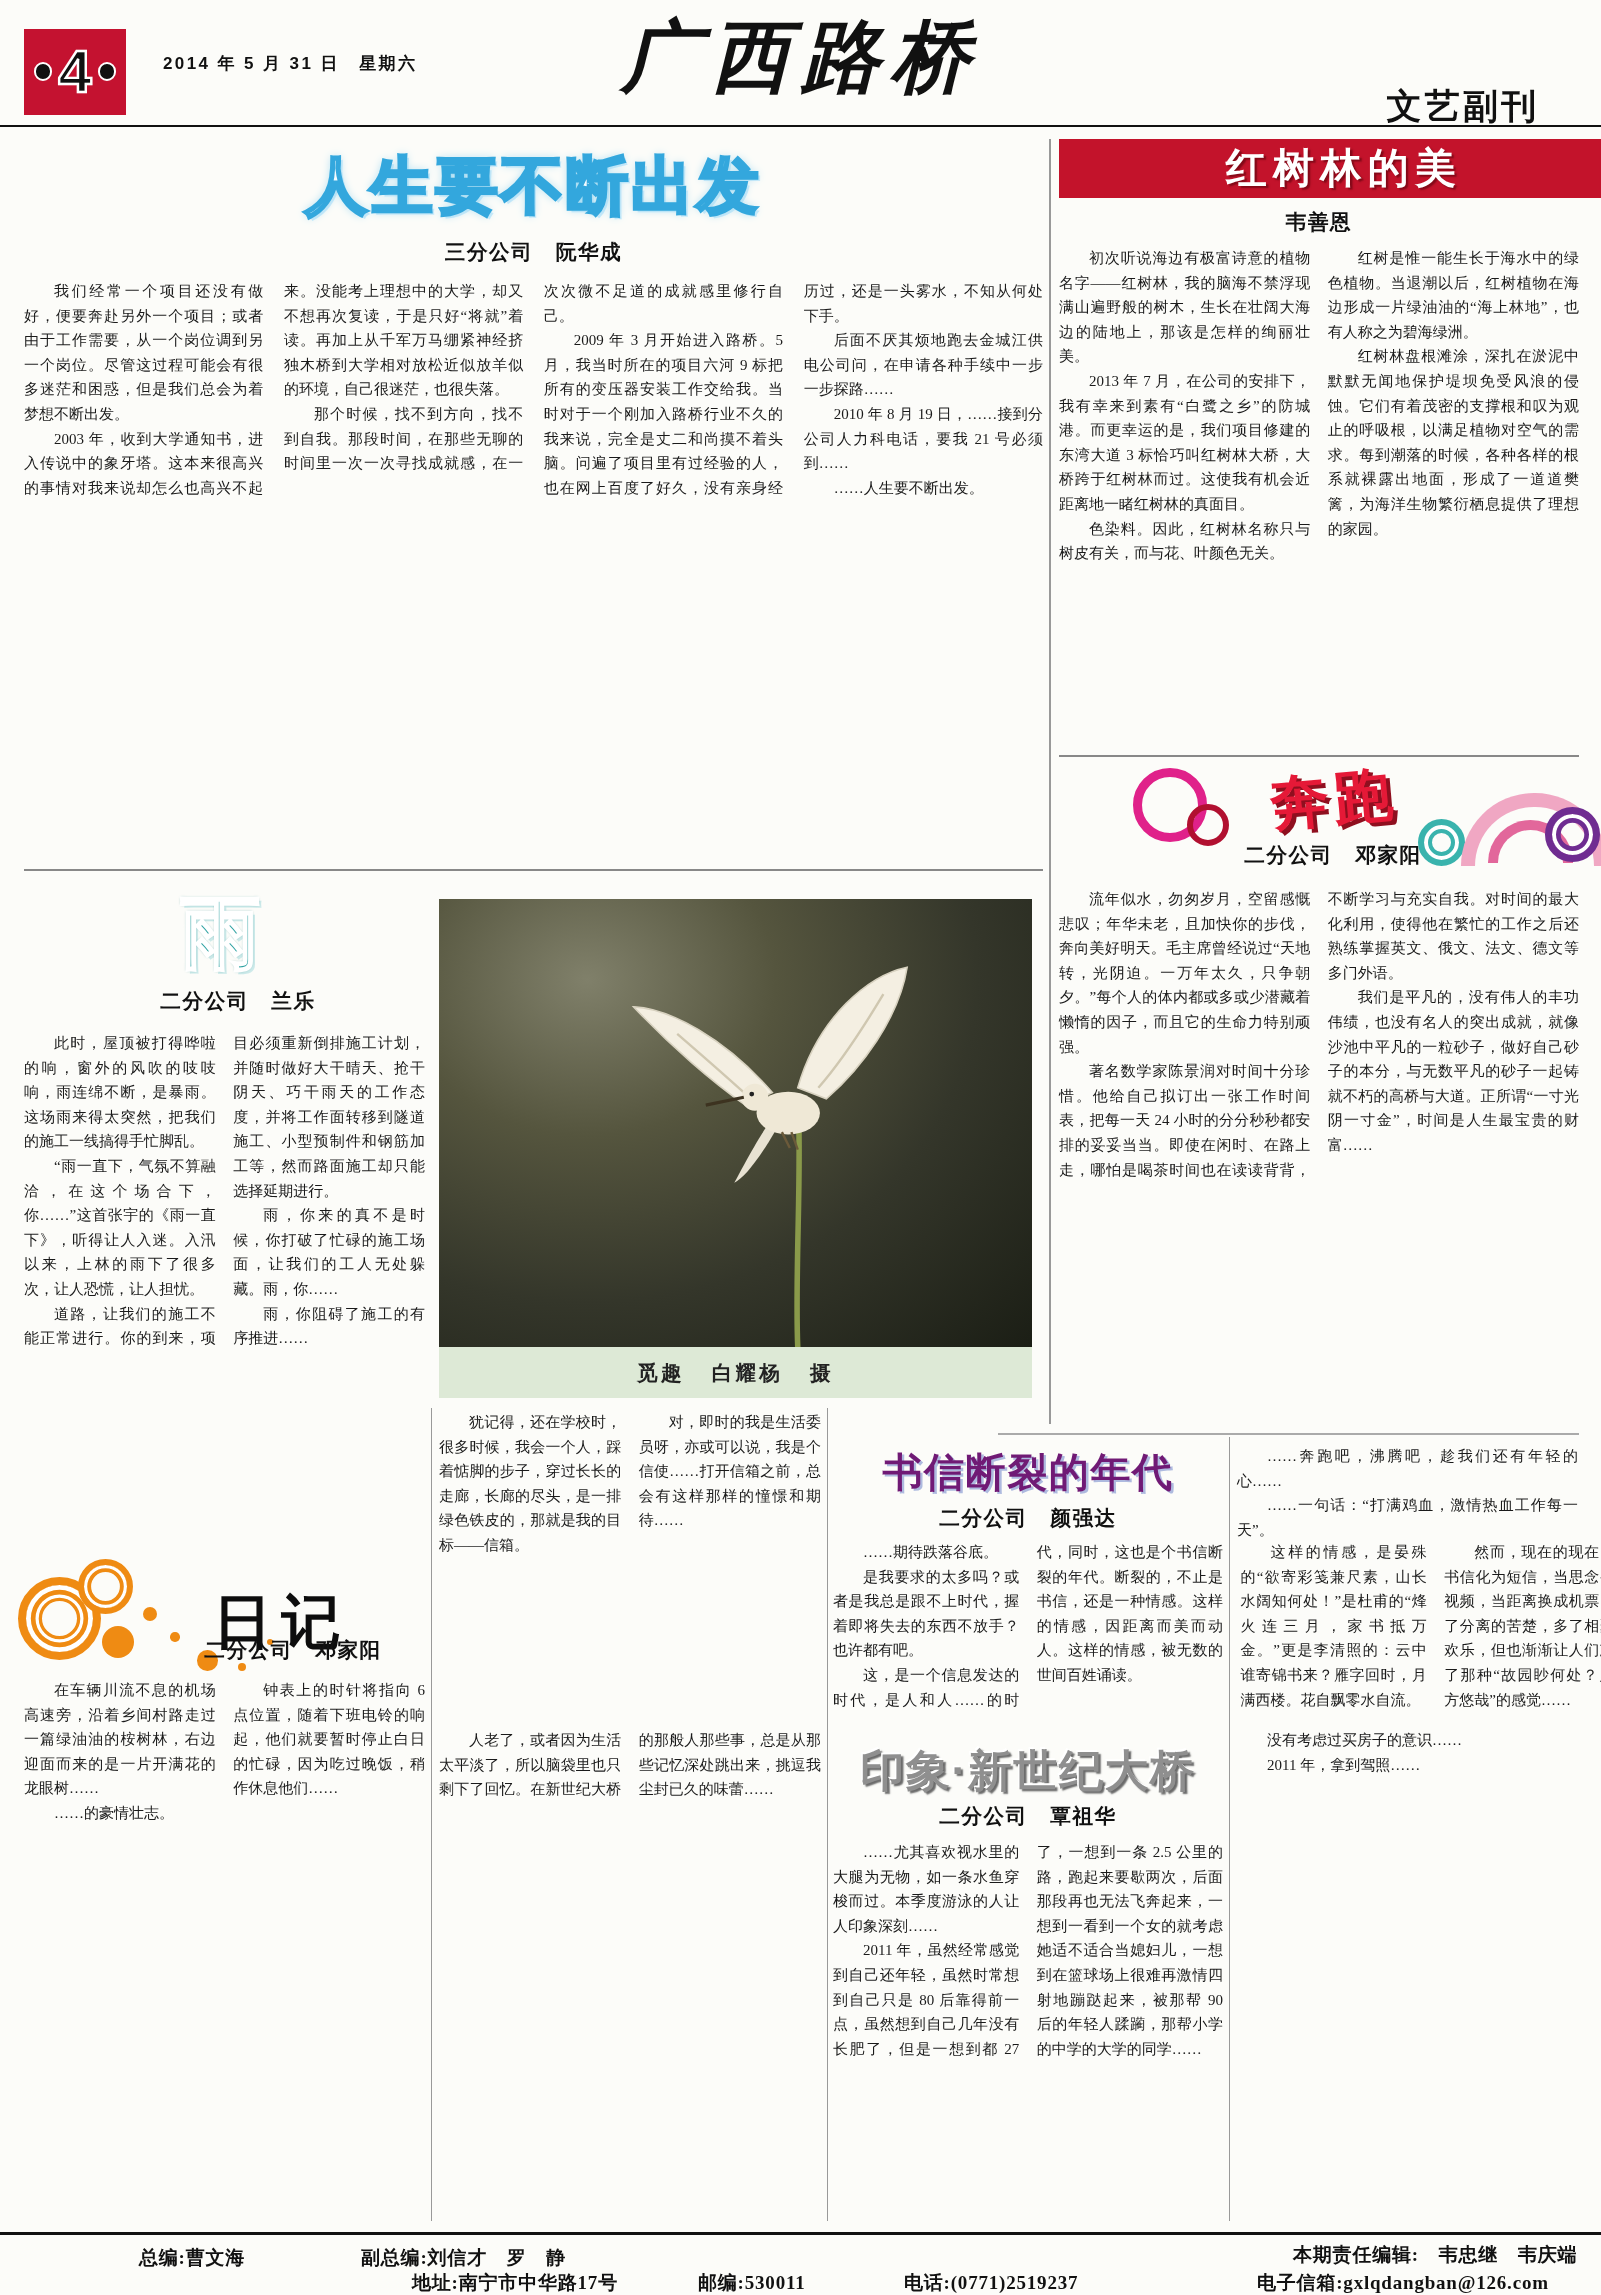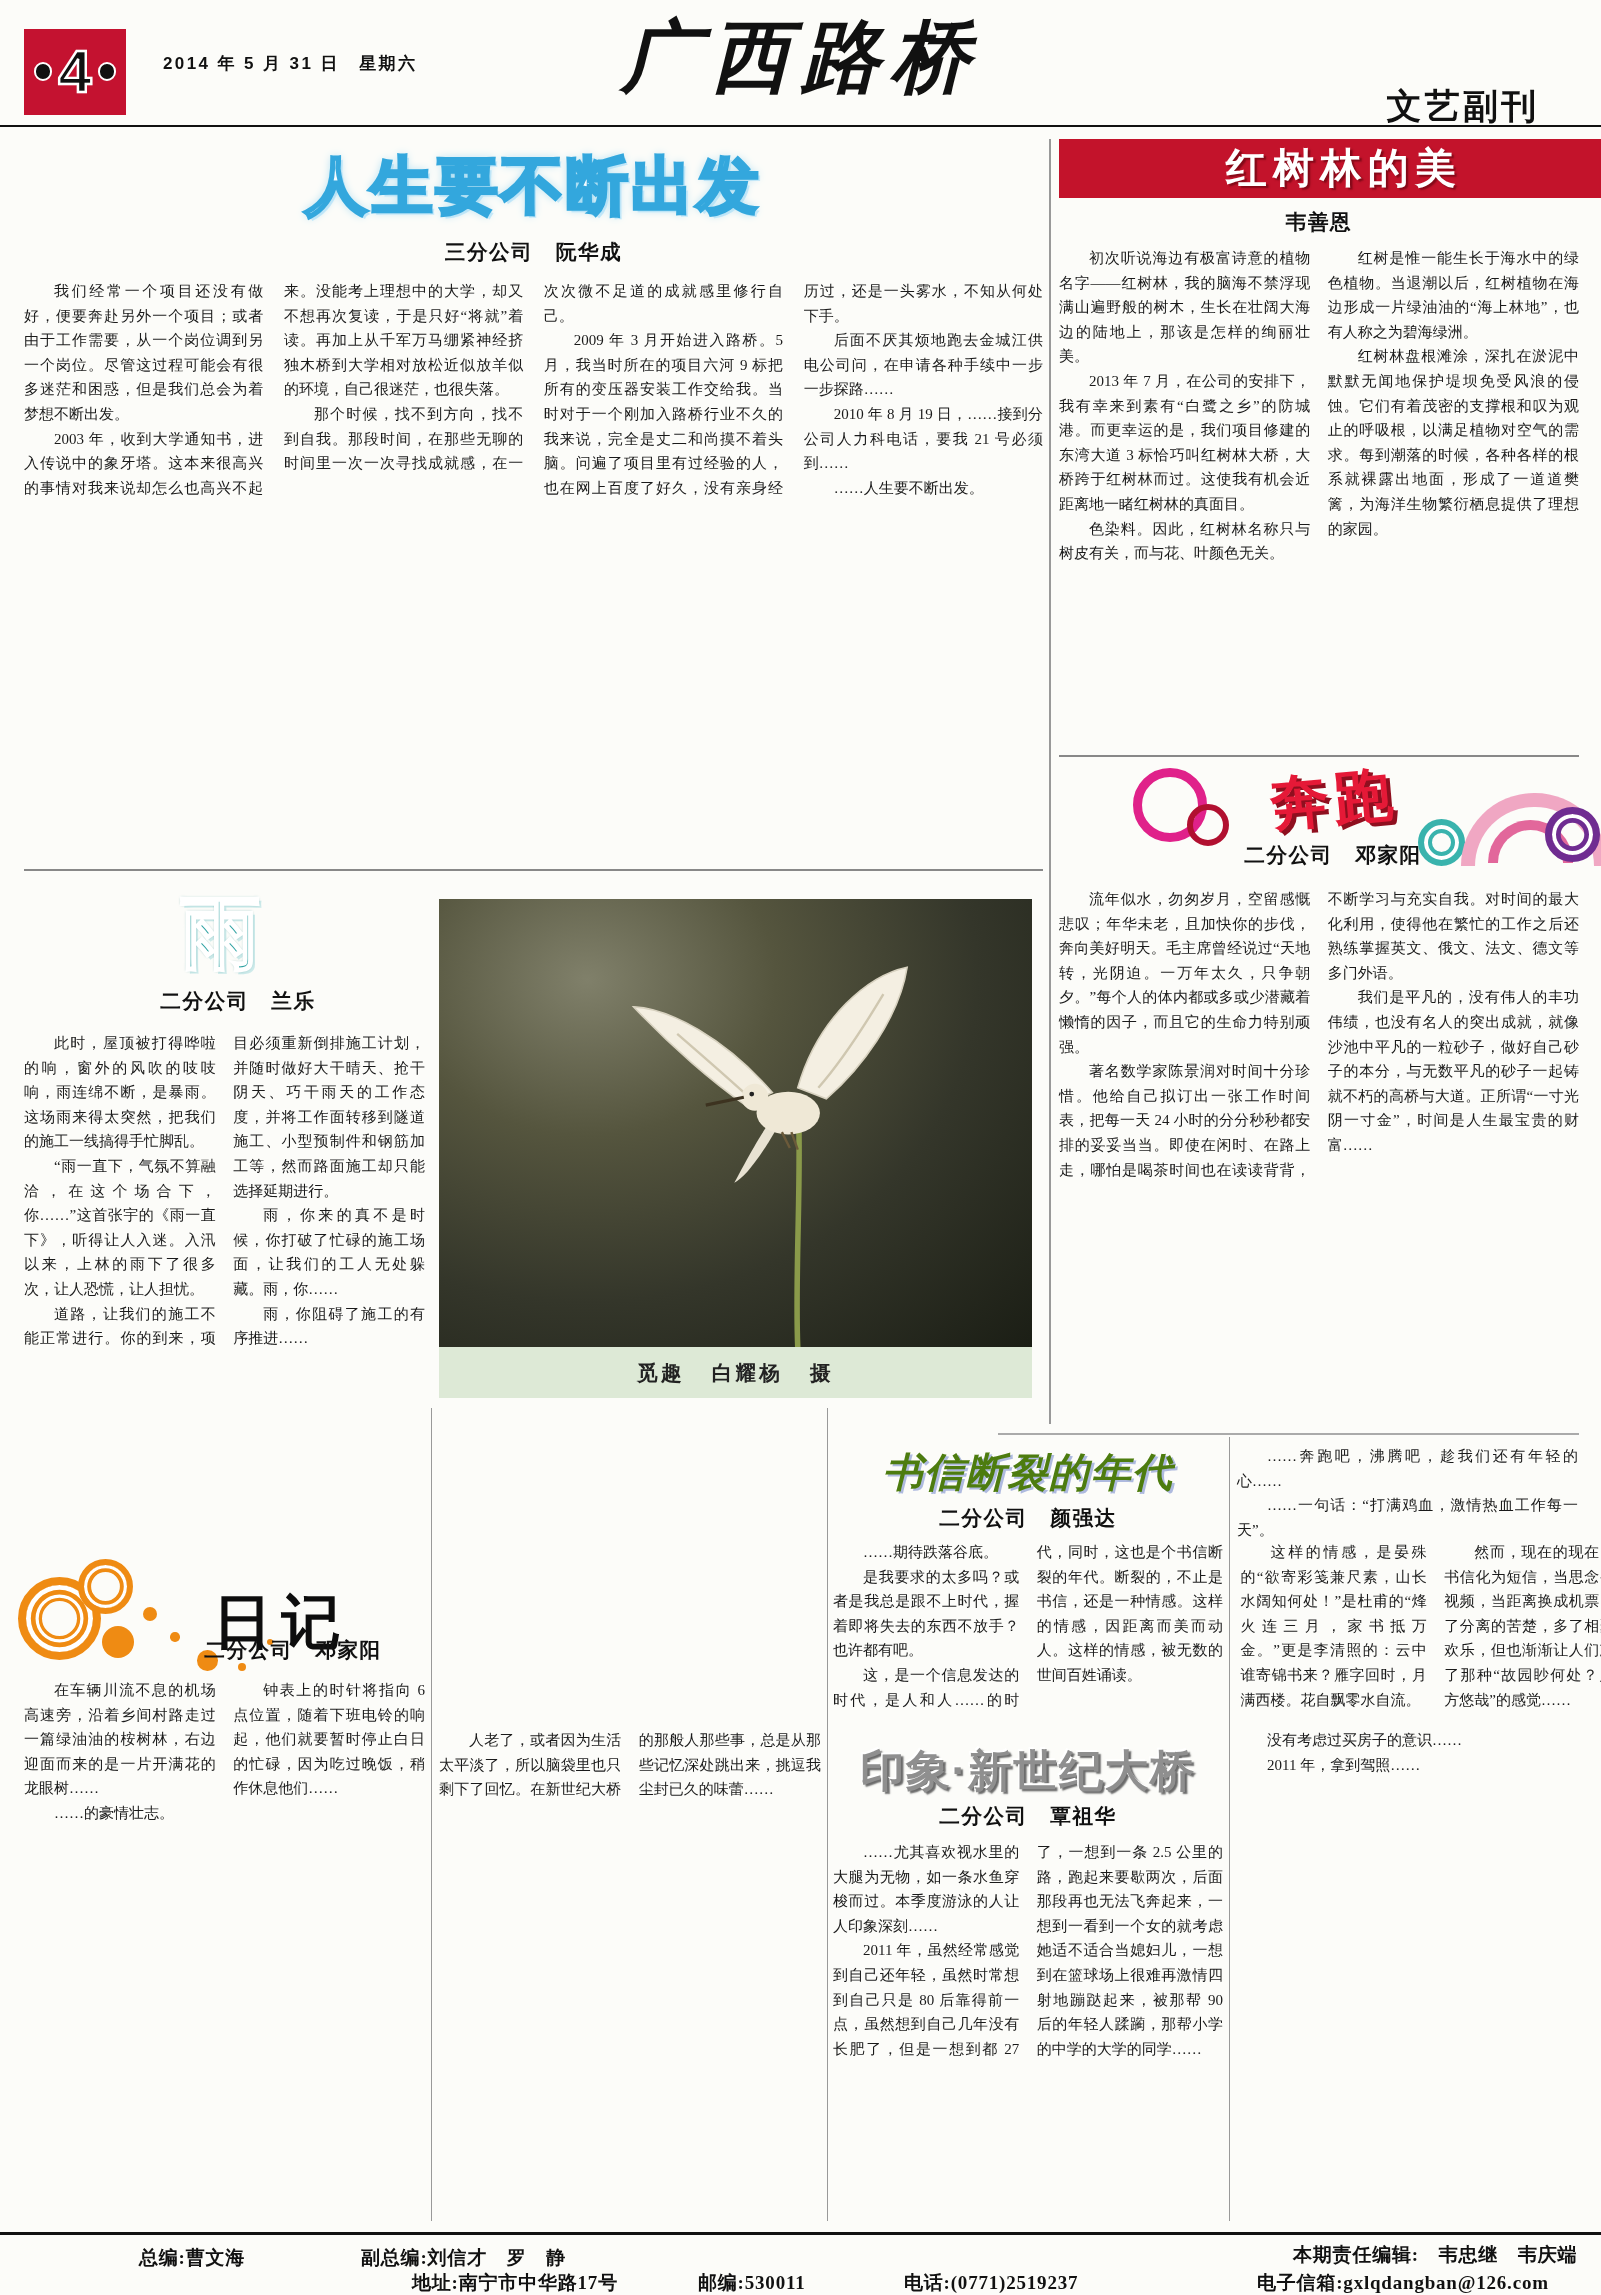--- a/index.html
+++ b/index.html
@@ -33,21 +33,21 @@
               color:#f4fbff;-webkit-text-stroke:3.2px #33a7dd;
               text-shadow:0 0 9.5px #9fd8f0,3.2px 3.2px 0 #c9eafa;}
   .mangrove-banner{width:520px;height:59px;background:#c3132b;display:flex;align-items:center;justify-content:center;padding-left:25px;}
   .mangrove-banner span{font-size:41px;font-weight:900;letter-spacing:6.3px;color:#fff;
               text-shadow:2.4px 2.4px 1.6px rgba(80,0,10,.55);}
   .rain-title{font-size:79px;font-weight:900;color:#2fa2a2;-webkit-text-stroke:2.4px #fff;
               text-shadow:0 0 2.4px #1c7e7e,3.2px 3.2px 0 #cdeaea;line-height:1;}
   .run-title{display:inline-block;font-size:59px;font-weight:900;letter-spacing:4.8px;color:#e51937;
              text-shadow:4px 4px 0 #8f0f1f;transform:rotate(-5deg);}
   .diary-title{font-family:"DejaVu Serif",serif;font-weight:900;font-size:59px;letter-spacing:9.5px;color:#0d0d0d;margin-top:19px;}
-  .letters-title{width:390px;text-align:center;font-size:40px;font-weight:900;font-style:italic;color:#4d7c0f;
+  .letters-title{width:390px;text-align:center;font-size:40px;font-weight:900;color:#701a75;
                  text-shadow:2.4px 2.4px 0 #aebadf;letter-spacing:1.6px;}
   .impression-title{width:390px;text-align:center;font-size:44px;font-weight:900;color:#8f8f8f;letter-spacing:1.6px;
                  text-shadow:-1.6px -1.6px 0 #ffffff,2.4px 2.4px 1.6px #6a6a6a;}
 
   
   .photo{left:439px;top:899px;width:593px;height:448px;
          background:radial-gradient(ellipse at 25% 18%,#80806a 0%,#55553e 30%,#34362a 62%,#1b1e15 100%);}
   .caption-strip{left:439px;top:1347px;width:593px;height:51px;background:#dde9d6;
                  display:flex;align-items:center;justify-content:center;gap:27px;
                  font-size:20.6px;font-weight:bold;letter-spacing:3.2px;color:#222;
@@ -146,20 +146,24 @@
       <circle cx="394" cy="246" r="3" fill="#222"></circle>
       <path d="M444 294 L452 316 M432 294 L442 314" stroke="#6b5a3a" stroke-width="3"></path>
     </svg>
   </div>
   <div class="abs caption-strip">
     <span>觅趣</span>
     <span>白耀杨</span>
     <span>摄</span>
   </div>
 
+  <div class="abs body-text cols-2" style="left:439px;top:1410px;width:382px;height:301px;">
+      <p>犹记得，还在学校时，很多时候，我会一个人，踩着惦脚的步子，穿过长长的走廊，长廊的尽头，是一排绿色铁皮的，那就是我的目标——信箱。</p>
+      <p>对，即时的我是生活委员呀，亦或可以说，我是个信使……打开信箱之前，总会有这样那样的憧憬和期待……</p>
+    </div>
 
   <div class="abs rule-gray" style="left:998px;top:1433px;width:581px;height:2.4px;"></div>
   <div class="abs letters-title" style="left:833px;top:1445px;">书信断裂的年代</div>
   <div class="abs byline" style="left:833px;top:1504px;width:390px;">二分公司　颜强达</div>
   <div class="abs body-text cols-2" style="left:833px;top:1540px;width:390px;height:173px;">
       <p>……期待跌落谷底。</p>
       <p>是我要求的太多吗？或者是我总是跟不上时代，握着即将失去的东西不放手？也许都有吧。</p>
       <p>这，是一个信息发达的时代，是人和人……的时代，同时，这也是个书信断裂的年代。断裂的，不止是书信，还是一种情感。这样的情感，因距离而美而动人。这样的情感，被无数的世间百姓诵读。</p>
       <p>这样的情感，是晏殊的“欲寄彩笺兼尺素，山长水阔知何处！”是杜甫的“烽火连三月，家书抵万金。”更是李清照的：云中谁寄锦书来？雁字回时，月满西楼。花自飘零水自流。</p>
       <p>然而，现在的现在，当书信化为短信，当思念变作视频，当距离换成机票，少了分离的苦楚，多了相聚的欢乐，但也渐渐让人们忘记了那种“故园眇何处？归思方悠哉”的感觉……</p>

